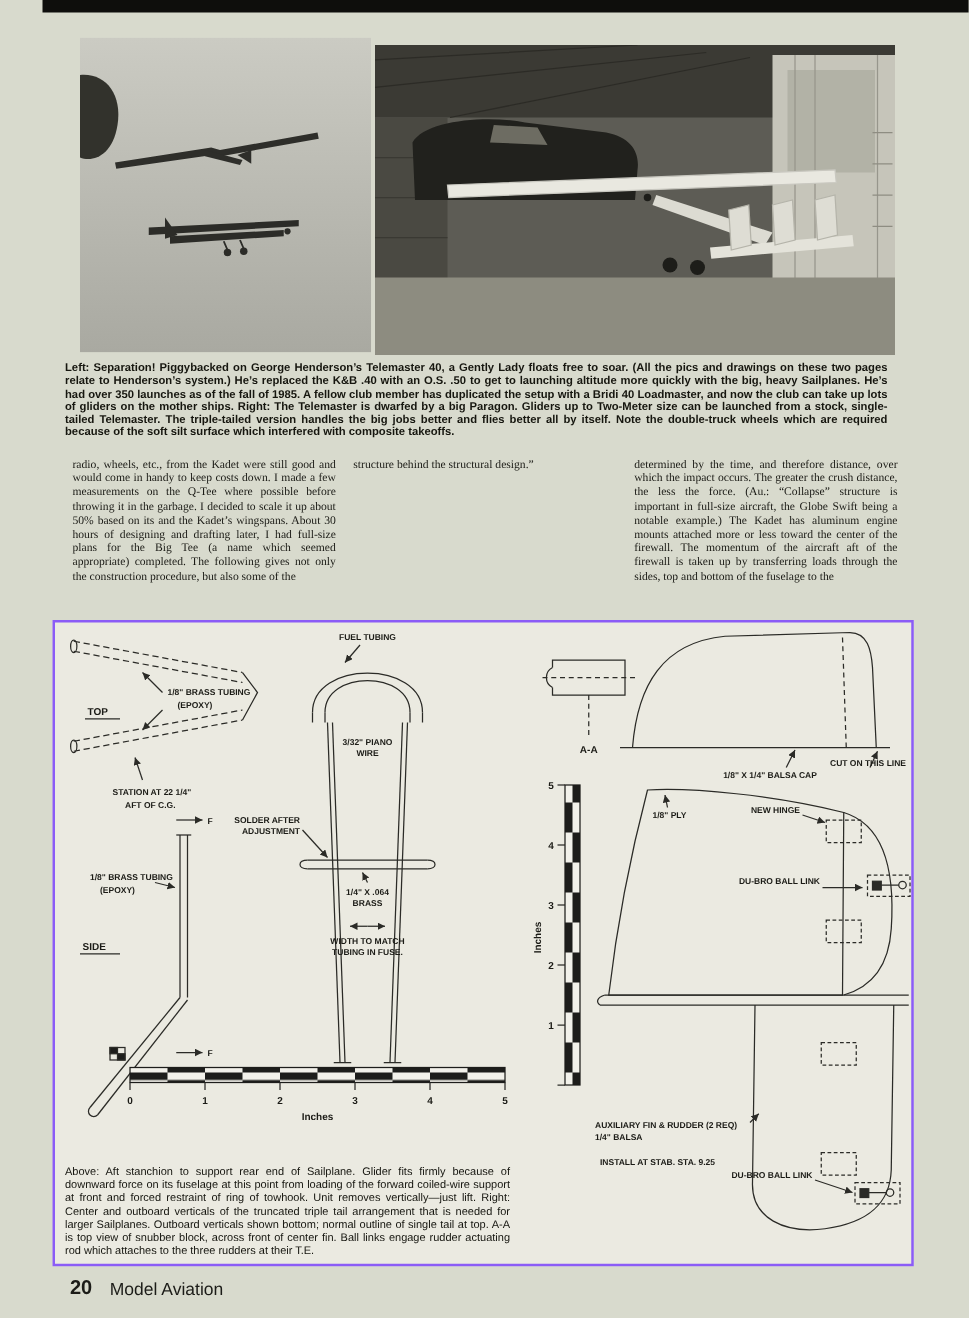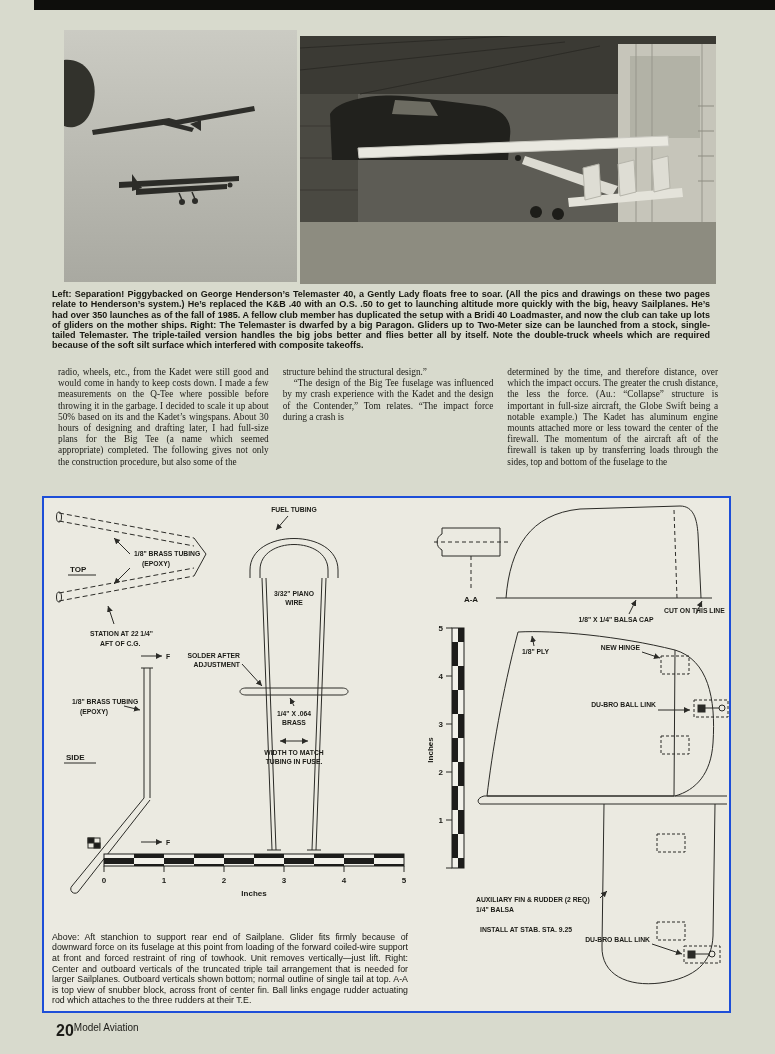--- a/index.html
+++ b/index.html
@@ -9,26 +9,26 @@
   .photo { position:absolute; overflow:hidden; }
   .photo-left  { left:64px;  top:30px; width:233px; height:252px; }
   .photo-right { left:300px; top:36px; width:416px; height:248px; }
   .caption-top { position:absolute; left:52px; top:289px; width:658px;
                  font-size:9px; line-height:10.3px; font-weight:bold; color:#16160f; text-align:justify; }
   .columns { position:absolute; left:58px; top:367px; width:660px; display:flex; gap:14px; }
   .col { flex:1; font-family:Liberation Serif, serif; font-size:9.3px; line-height:11.2px;
          text-align:justify; color:#1b1b16; }
   .col p.indent { text-indent:11px; }
   .diagram-box { position:absolute; left:42px; top:496px; width:689px; height:517px;
-                 background:#ebeae1; border:2px solid #1d4ed8; }
+                 background:#ebeae1; border:2px solid #8b5cf6; }
   .caption-bottom { position:absolute; left:8px; bottom:5px; width:356px;
                     font-size:8.8px; line-height:10.6px; font-weight:normal; color:#15150f; text-align:justify; }
-  .footer { position:absolute; left:56px; top:1022px; display:flex; align-items:flex-start; color:#1c1c18; }
+  .footer { position:absolute; left:56px; top:1022px; display:flex; align-items:center; gap:14px; color:#1c1c18; }
   .page-num { font-size:16px; font-weight:bold; }
-  .mag-title { font-size:10px; }
+  .mag-title { font-size:14px; }
   .dl  { font:bold 6.8px "Liberation Sans",sans-serif; fill:#1b1b16; }
   .dl8 { font:bold 8px   "Liberation Sans",sans-serif; fill:#1b1b16; }
   .ln  { stroke:#2b2b27; fill:none; stroke-width:1; }
 </style>
 </head>
 <body>
 
 <div class="page">
 
   <div class="scan-top"></div>
@@ -97,21 +97,20 @@
   </div>
 
   <p class="caption-top">Left: Separation! Piggybacked on George Henderson’s Telemaster 40, a Gently Lady floats free to soar. (All the pics and drawings on these two pages relate to Henderson’s system.) He’s replaced the K&amp;B .40 with an O.S. .50 to get to launching altitude more quickly with the big, heavy Sailplanes. He’s had over 350 launches as of the fall of 1985. A fellow club member has duplicated the setup with a Bridi 40 Loadmaster, and now the club can take up lots of gliders on the mother ships. Right: The Telemaster is dwarfed by a big Paragon. Gliders up to Two-Meter size can be launched from a stock, single-tailed Telemaster. The triple-tailed version handles the big jobs better and flies better all by itself. Note the double-truck wheels which are required because of the soft silt surface which interfered with composite takeoffs.</p>
 
   <div class="columns">
     <div class="col">
       <p>radio, wheels, etc., from the Kadet were still good and would come in handy to keep costs down. I made a few measurements on the Q-Tee where possible before throwing it in the garbage. I decided to scale it up about 50% based on its and the Kadet’s wingspans. About 30 hours of designing and drafting later, I had full-size plans for the Big Tee (a name which seemed appropriate) completed. The following gives not only the construction procedure, but also some of the</p>
     </div>
     <div class="col">
       <p>structure behind the structural design.”</p>
-      <p class="indent">“The design of the Big Tee fuselage was influenced by my crash experience with the Kadet and the design of the Contender,” Tom relates. “The impact force during a crash is</p>
     </div>
     <div class="col">
       <p>determined by the time, and therefore distance, over which the impact occurs. The greater the crush distance, the less the force. (Au.: “Collapse” structure is important in full-size aircraft, the Globe Swift being a notable example.) The Kadet has aluminum engine mounts attached more or less toward the center of the firewall. The momentum of the aircraft aft of the firewall is taken up by transferring loads through the sides, top and bottom of the fuselage to the</p>
     </div>
   </div>
 
   <div class="diagram-box">
     <svg width="685" height="513" viewBox="0 0 685 513">
       <defs>
         <marker id="arr" markerWidth="7" markerHeight="7" refX="6" refY="3" orient="auto">

